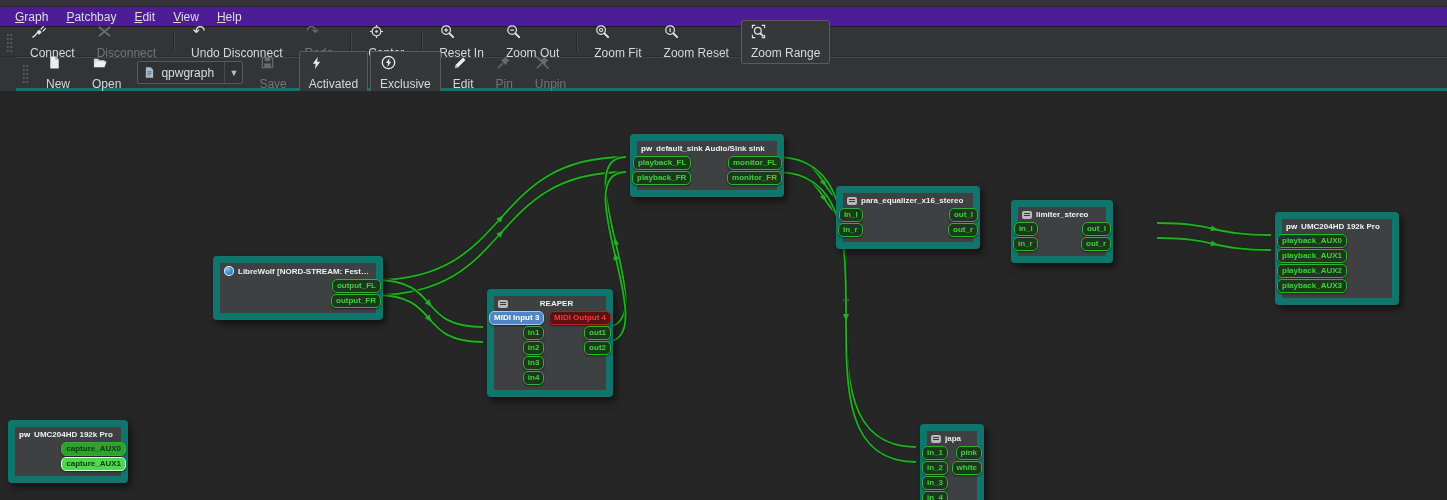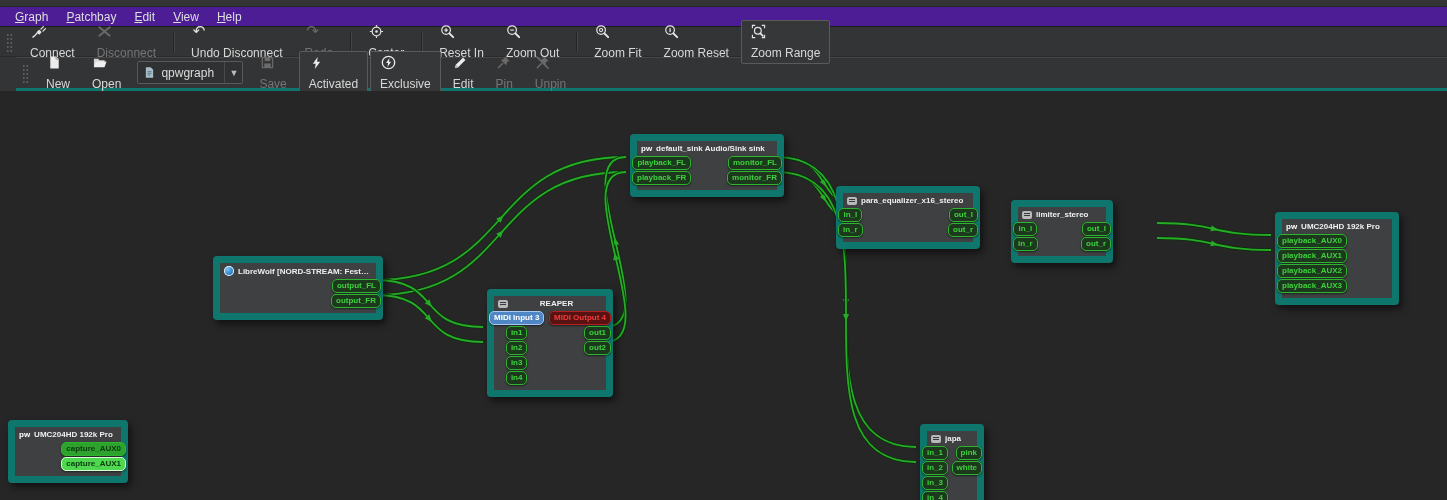--- a/index.html
+++ b/index.html
@@ -39,21 +39,21 @@
     justify-content:center;border-left:1px solid #4a4a4a;color:#bdbdbd;font-size:9px;}
   
   .canvas{position:relative;height:413px;background:var(--canvas-bg,#262626);overflow:hidden;}
   .edges{position:absolute;left:0;top:0;pointer-events:none;}
   .node{position:absolute;background:#3e4041;border:7px solid #0f766e;border-radius:4px;
     box-shadow:3px 4px 7px rgba(0,0,0,.55);}
   .node-title{display:flex;align-items:center;gap:4px;padding:3px 5px 2px 4px;
     font-size:8px;font-weight:bold;color:#efefef;white-space:nowrap;}
   .node-label{overflow:hidden;text-overflow:ellipsis;flex:1;}
   .node-body{display:flex;justify-content:space-between;padding:1px 0 5px 0;}
-  .pcol{display:flex;flex-direction:column;gap:1px;align-items:center;}
+  .pcol{display:flex;flex-direction:column;gap:1px;align-items:flex-end;}
   .pcol.right{margin-left:auto;align-items:flex-end;}
   .port{font-size:8px;font-weight:bold;line-height:10px;padding:1px 4px;border-radius:5px;
     white-space:nowrap;box-shadow:0 1px 2px rgba(0,0,0,.5);
     color:var(--port-green-text,#3ed13e);background:var(--port-green-bg,#1d391d);
     border:1px solid var(--port-green-border,#2fb42f);}
   .pcol.left .port{margin-left:-5px;}
   .pcol.right .port{margin-right:-5px;}
   .port.midi_in{color:#ffffff;background:var(--port-midi-in,#4f86c6);border-color:#a5c9ef;}
   .port.midi_out{color:#f23b3b;background:#591212;border-color:#b32121;}
   .port.highlight{color:#0a3a0e;background:#2da32d;border-color:#2fb42f;text-align:center;}

